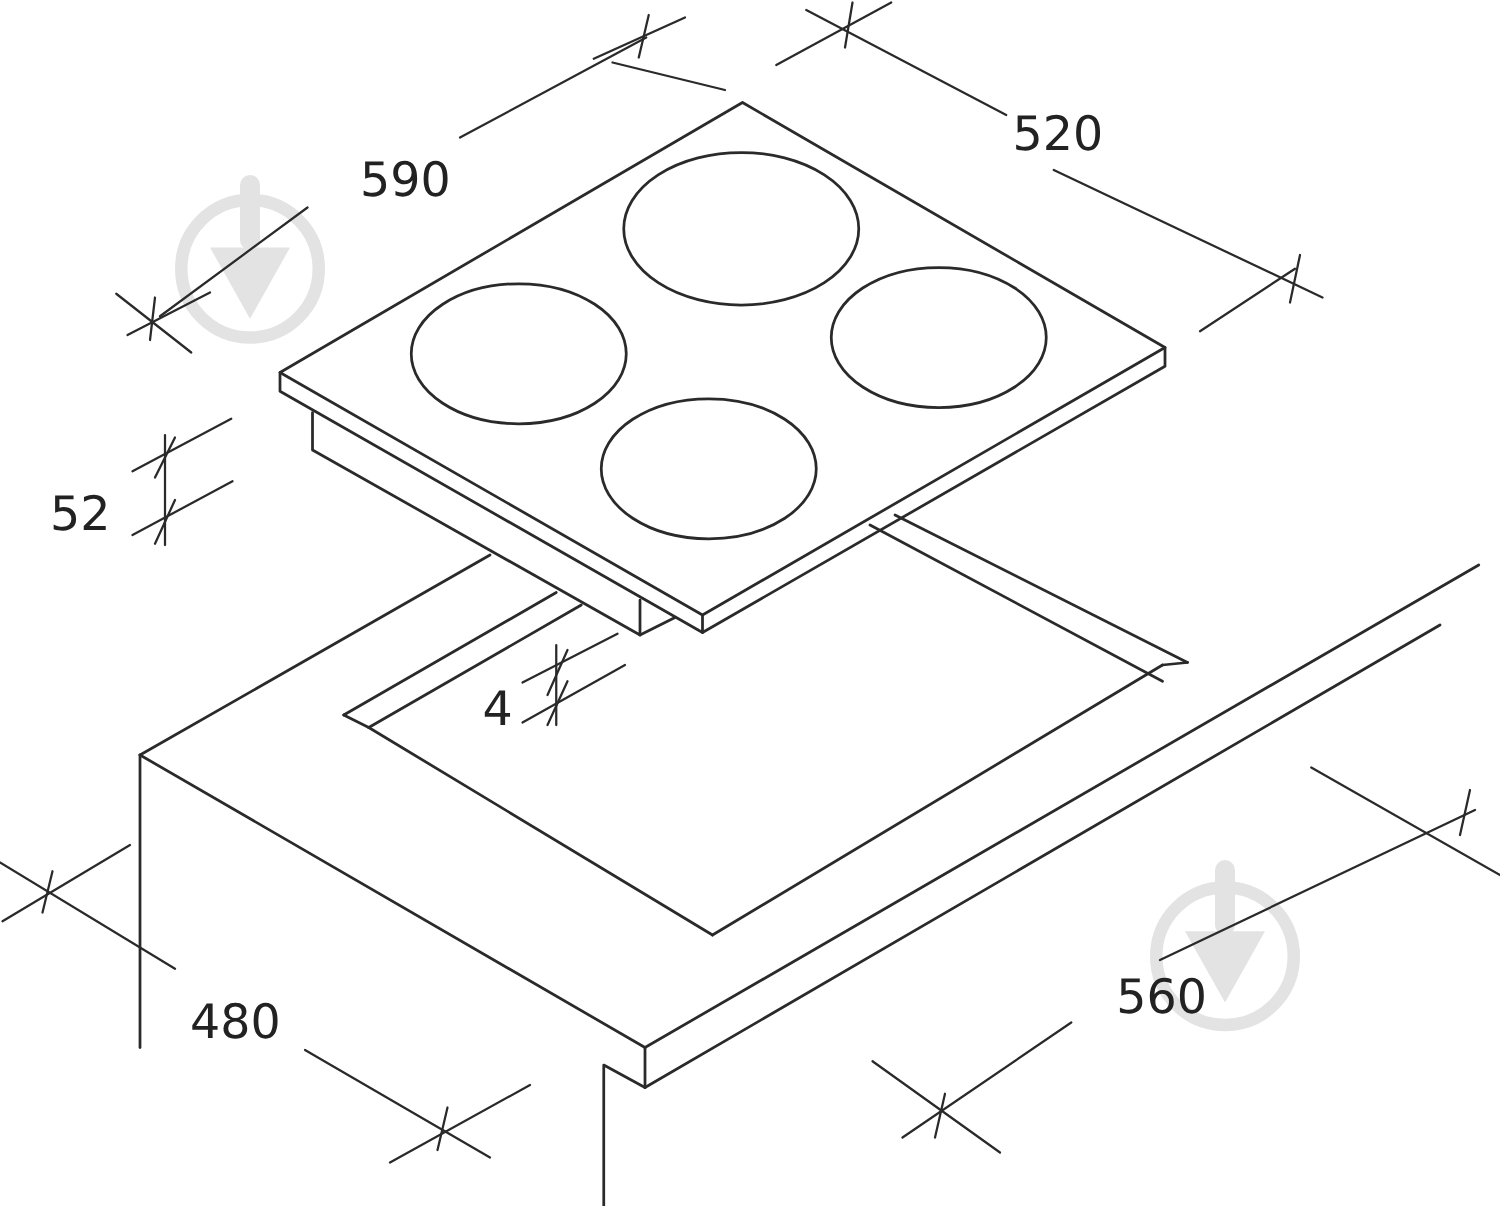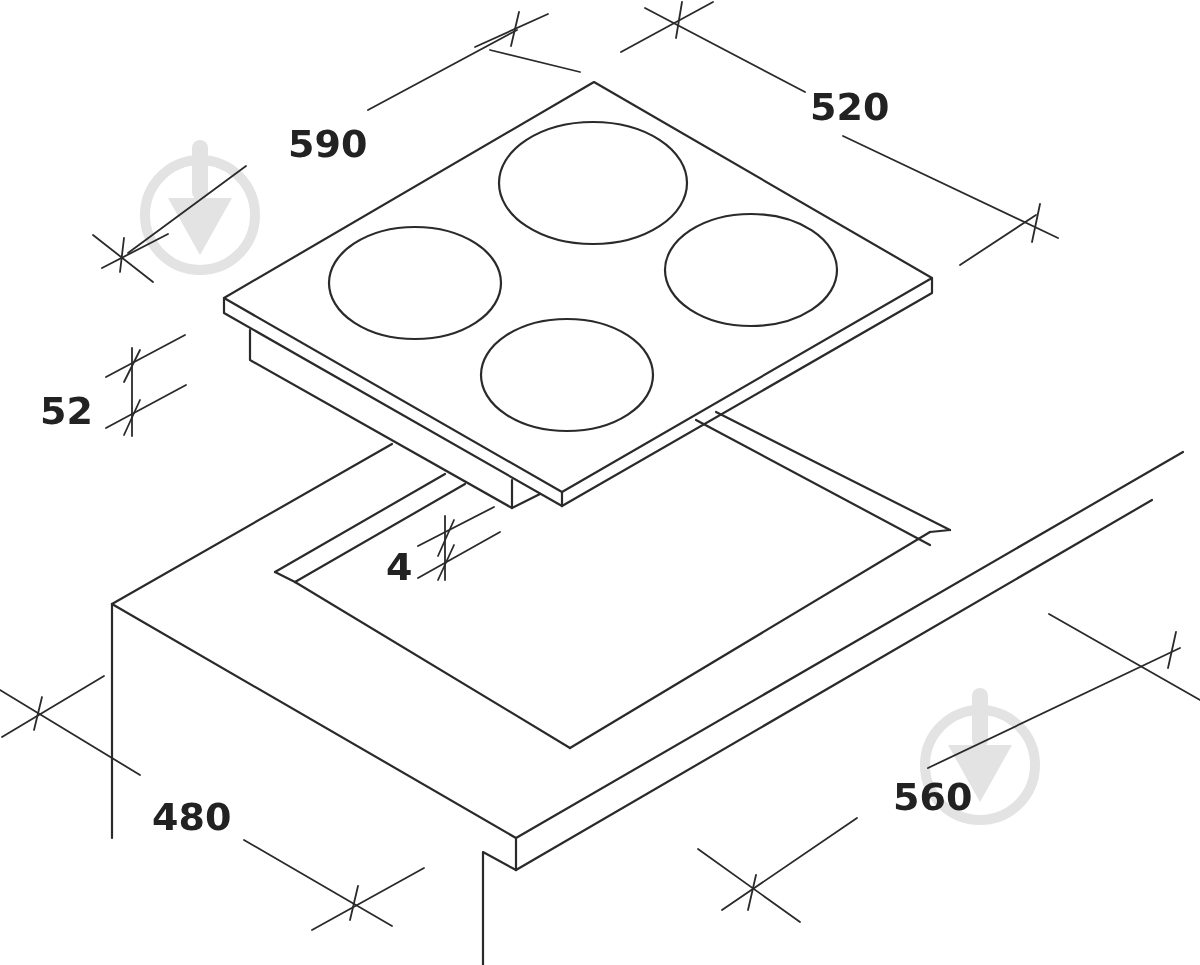--- a/index.html
+++ b/index.html
@@ -1,17 +1,17 @@
 <!DOCTYPE html>
 <html><head>
   <meta charset="utf-8">
   <style>
     html, body { margin: 0; padding: 0; background: #ffffff; }
     body { width: 1200px; height: 965px; position: relative; overflow: hidden; }
-    #stage { position: absolute; left: 0; top: 0; width: 992px; height: 965px; font-weight: bold; }
+    #stage { position: absolute; left: 0; top: 0; width: 992px; height: 965px; }
     svg { display: block; }
     .ln { stroke: #2a2a2a; stroke-width: 2.2; fill: none; stroke-linecap: round; stroke-linejoin: round; }
     .dim { stroke: #2a2a2a; stroke-width: 1.8; fill: none; stroke-linecap: round; }
     .burner { stroke: #2a2a2a; stroke-width: 2.2; fill: #ffffff; }
     .lbl { font-family: "DejaVu Sans", sans-serif; font-size: 38px; fill: #222222; }
     .wm-ring { stroke: #e3e3e3; stroke-width: 10; fill: none; }
     .wm-fill { fill: #e3e3e3; }
   </style>
 </head>
 <body>

